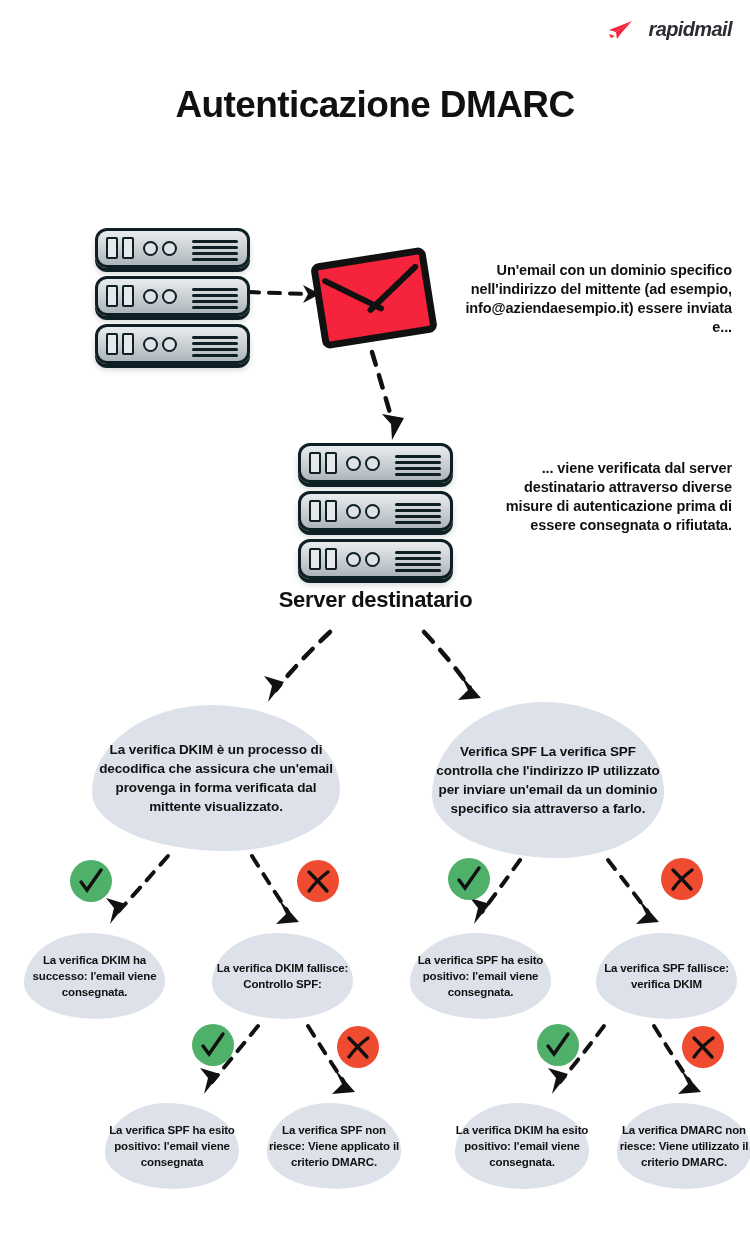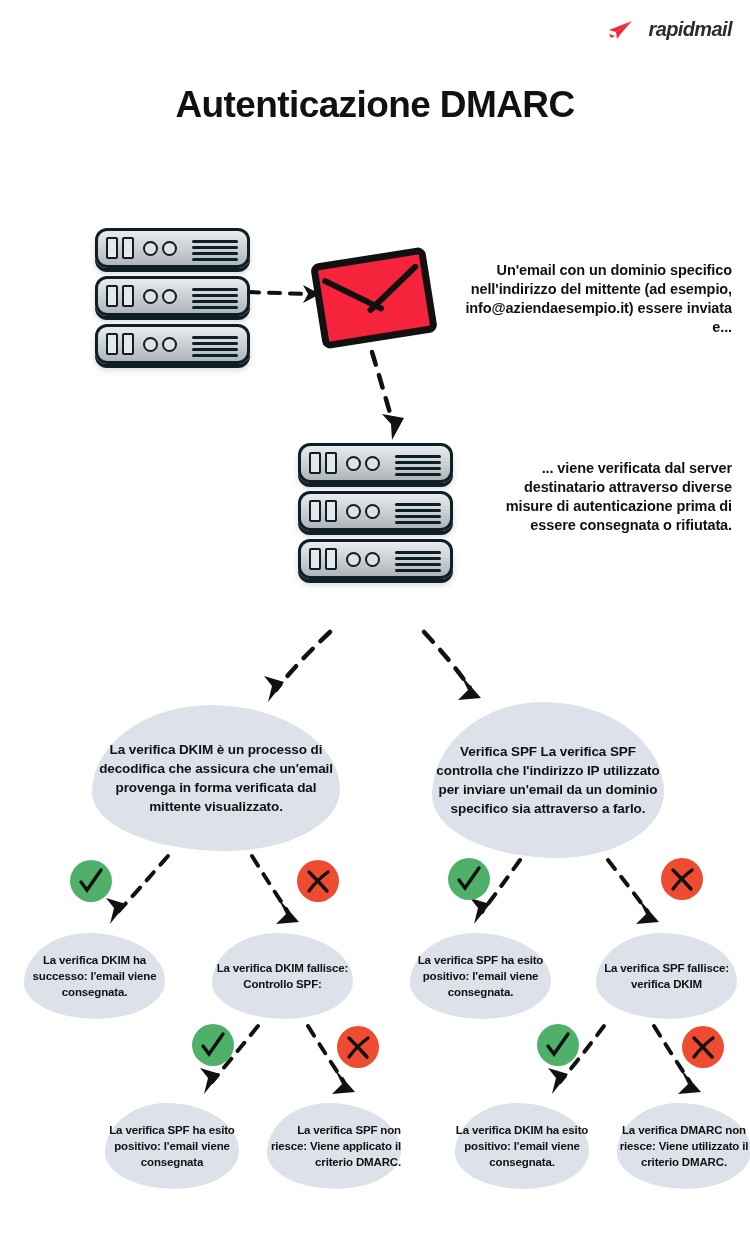--- a/index.html
+++ b/index.html
@@ -83,21 +83,21 @@
   }
   #blob-dkim{top:705px;left:92px;width:248px;height:146px;}
   #blob-spf{top:702px;left:432px;width:232px;height:156px;}
 
   #blob-dkim-pass{top:933px;left:24px;width:141px;height:86px;}
   #blob-dkim-fail{top:933px;left:212px;width:141px;height:86px;}
   #blob-spf-pass{top:933px;left:410px;width:141px;height:86px;}
   #blob-spf-fail{top:933px;left:596px;width:141px;height:86px;}
 
   #blob-l-spf-pass{top:1103px;left:105px;width:134px;height:86px;}
-  #blob-l-spf-fail{top:1103px;left:267px;width:134px;height:86px;text-align:right;}
+  #blob-l-spf-fail{top:1103px;left:267px;width:134px;height:86px;}
   #blob-l-dkim-pass{top:1103px;left:455px;width:134px;height:86px;}
   #blob-l-dkim-fail{top:1103px;left:617px;width:134px;height:86px;}
 
   
   .badge{width:42px;height:42px;border-radius:50%;}
   .badge.ok{background:#4fb06a;}
   .badge.no{background:#ef4b30;}
   .badge svg{display:block;width:42px;height:42px;}
 
   #badge-dkim-ok{top:860px;left:70px;}
@@ -274,20 +274,21 @@
         <i></i>
         <i></i>
       </span>
     <span class="lines">
         <i></i>
         <i></i>
         <i></i>
         <i></i>
       </span>
   </div>
+  <div class="server-label">Server destinatario</div>
 </div>
 
 <div class="abs blob blob-big" id="blob-dkim">
   <span>La verifica DKIM è un processo di decodifica che assicura che un'email provenga in forma verificata dal mittente visualizzato.</span>
 </div>
 <div class="abs blob blob-big" id="blob-spf">
   <span>Verifica SPF La verifica SPF controlla che l'indirizzo IP utilizzato per inviare un'email da un dominio specifico sia attraverso a farlo.</span>
 </div>
 
 <div class="abs badge ok" id="badge-dkim-ok">

